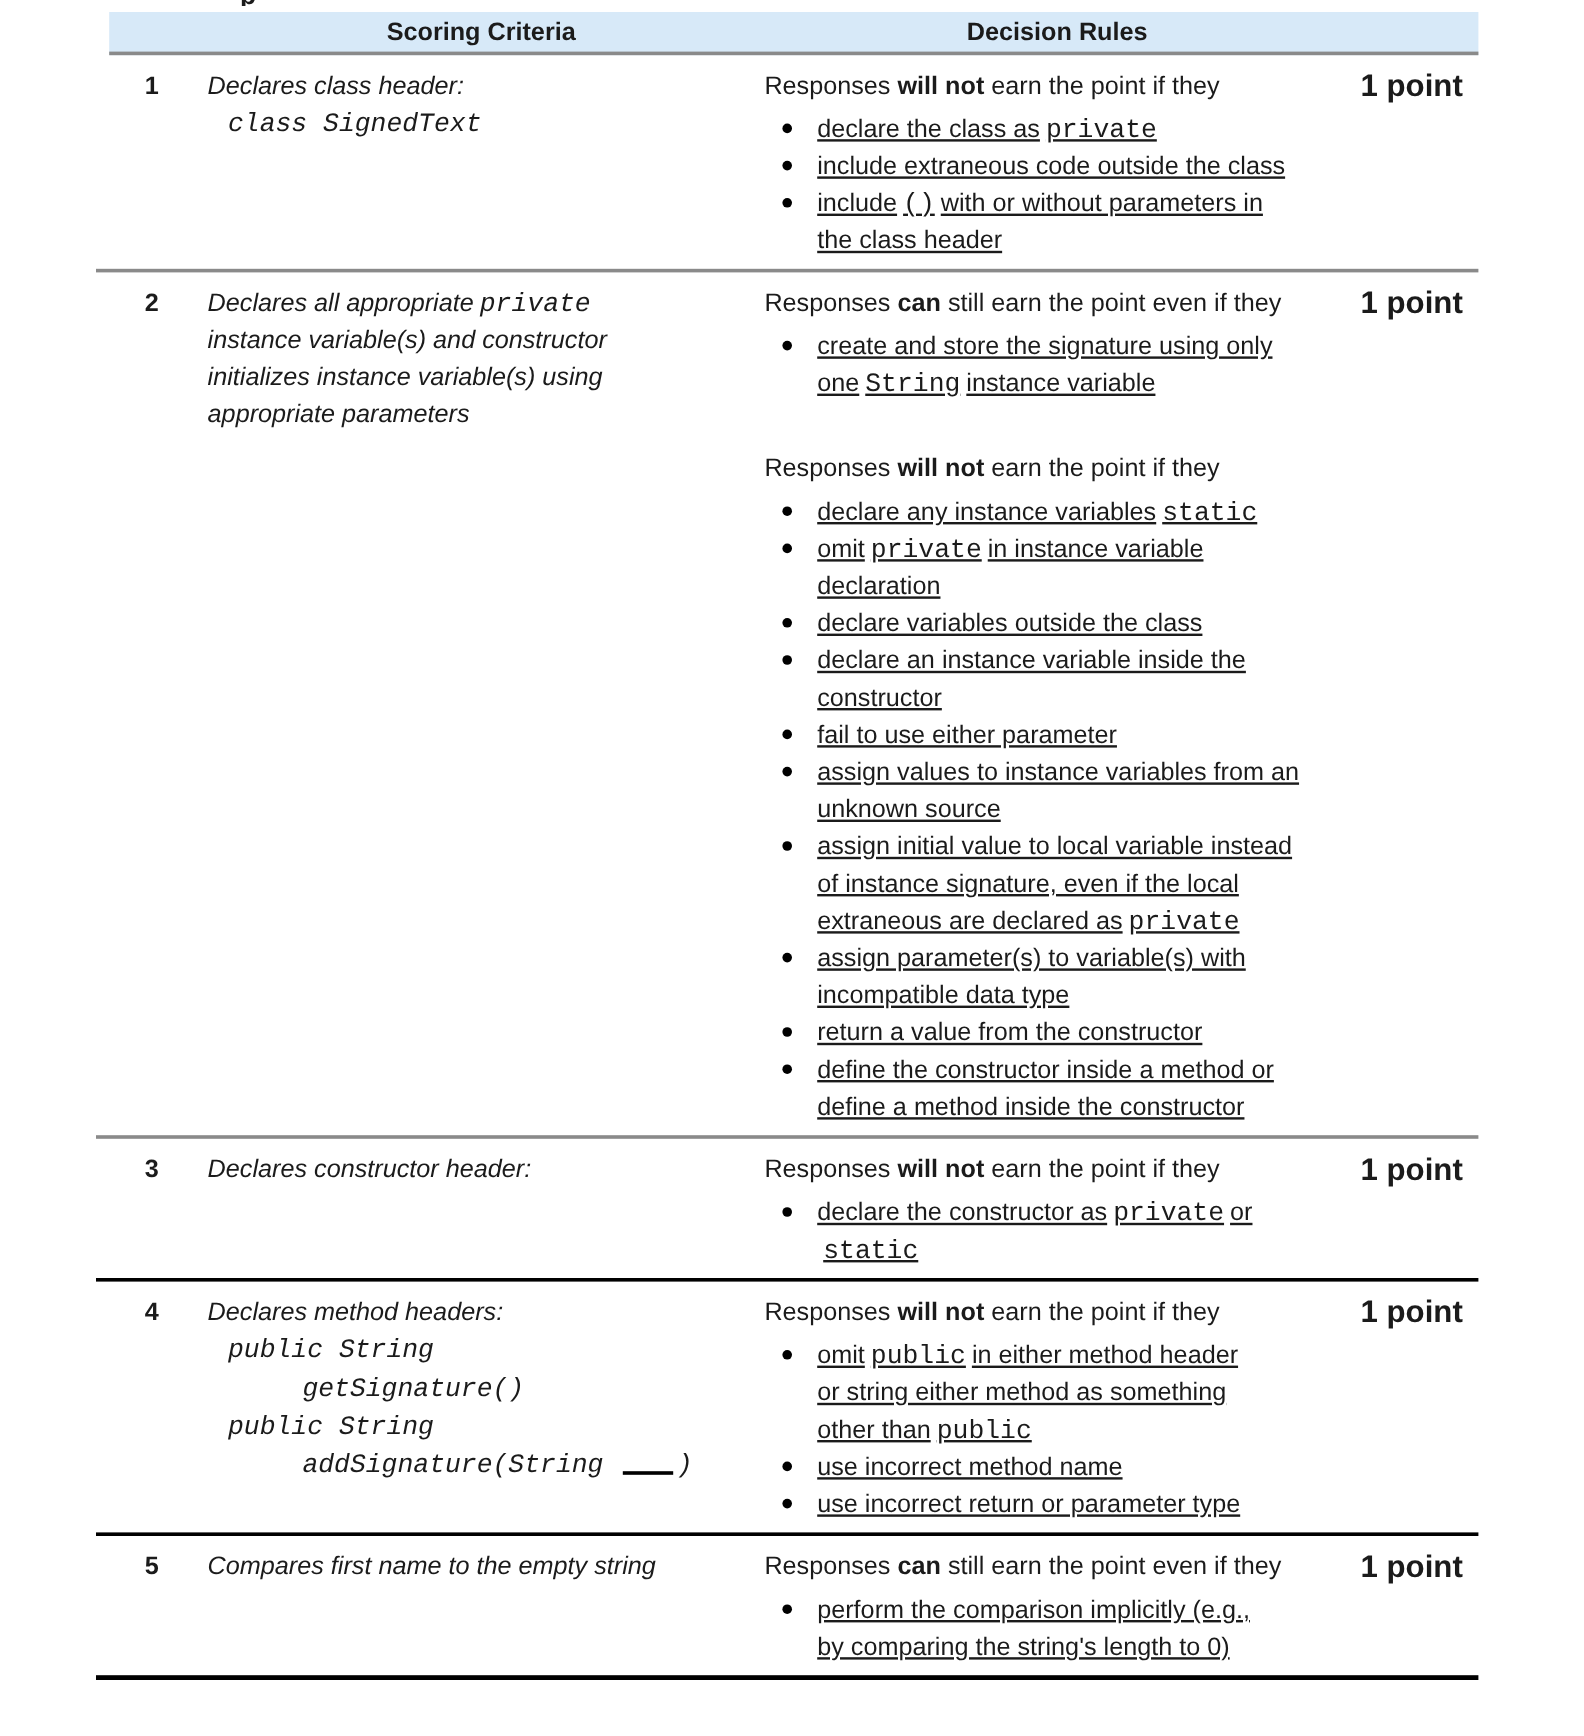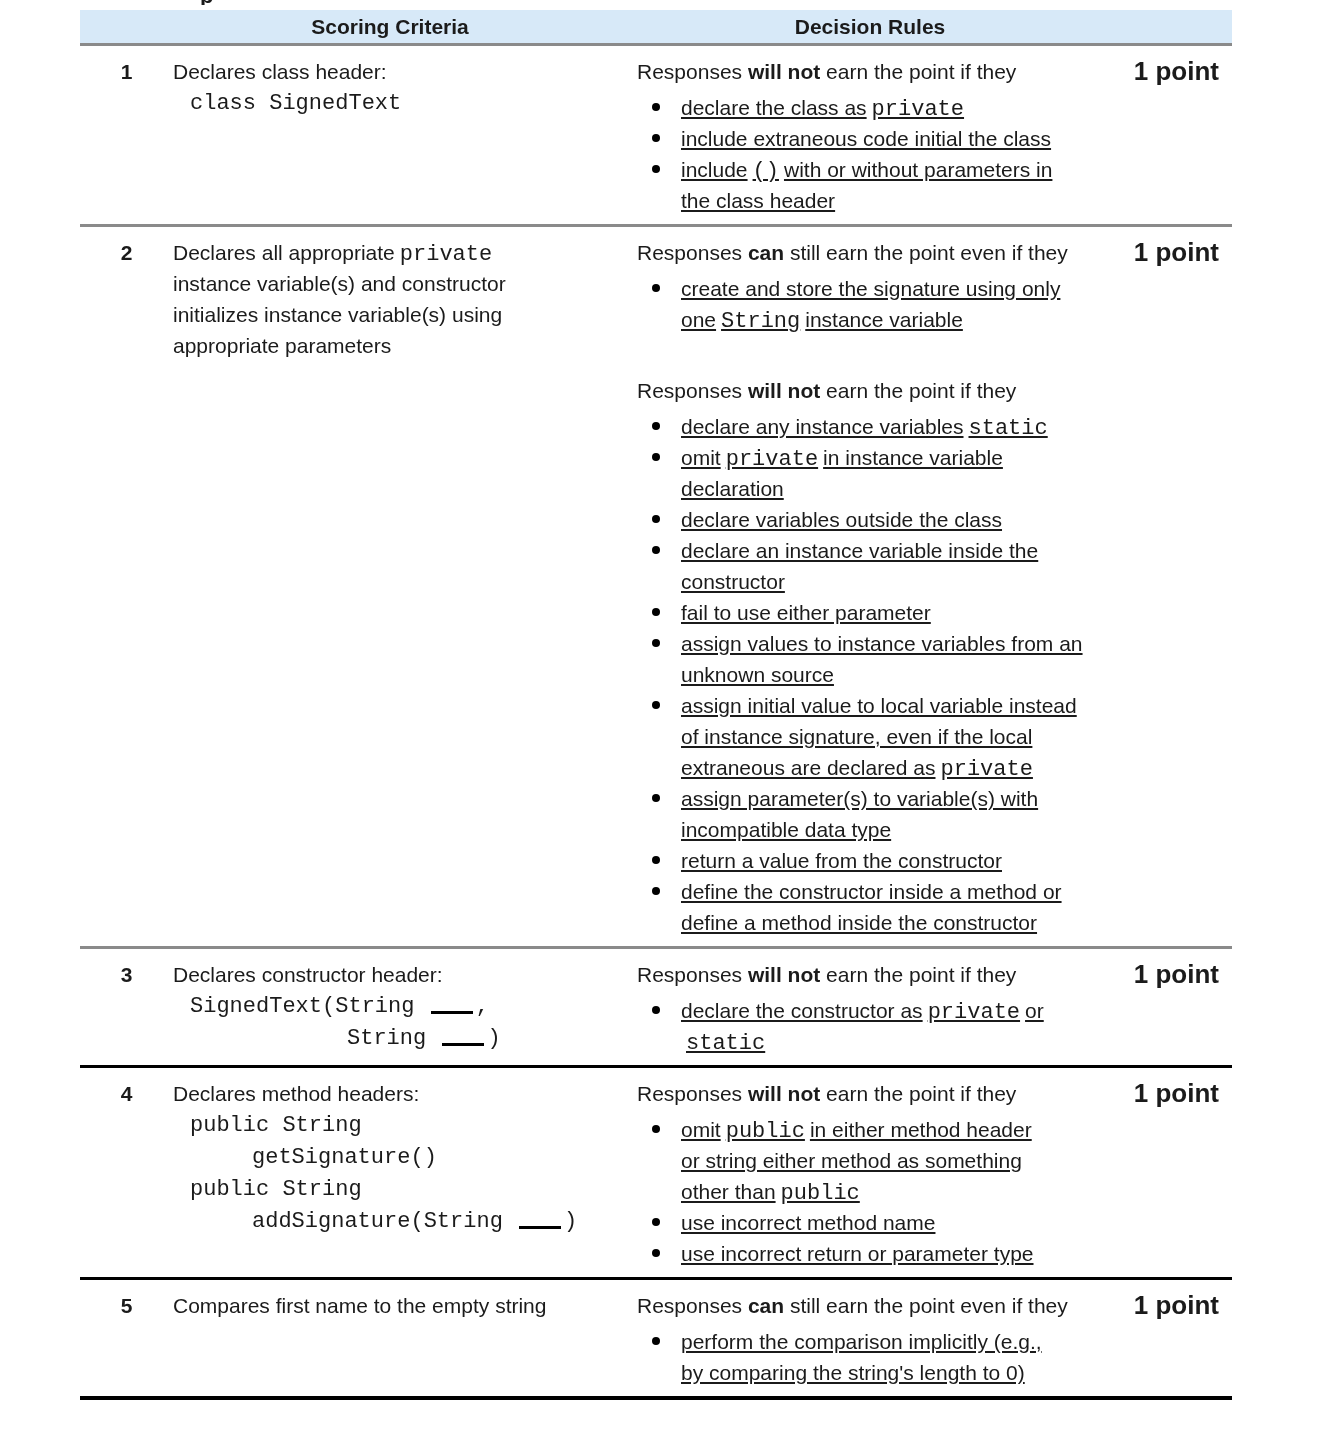--- a/index.html
+++ b/index.html
@@ -21,35 +21,35 @@
   }
   .top-frag span{position:absolute;top:-17px;left:0;font-size:22px;font-weight:bold;}
   .table{
     position:relative;margin:10px 0 0 80px;width:1152px;
   }
   .thead{
     display:grid;grid-template-columns:540px 500px 112px;
     background:var(--header-bg);
     border-bottom:3px solid var(--divider-gray);
     height:36px;align-items:center;
-    font-weight:bold;font-size:21px;
+    font-weight:bold;font-size:21px;margin-left:11px;
   }
   .th{ text-align:center; }
   .th-criteria{ padding-left:80px; }
   .row{
     display:grid;grid-template-columns:93px 447px 500px 112px;
     padding:10px 0 8px 0;
   }
   .row.gray { border-bottom:3px solid var(--divider-gray); }
   .row.black{ border-bottom:3px solid var(--divider-black); }
   .row.thick{ border-bottom:4px solid var(--divider-black); }
   .cell-num{
     font-weight:bold;font-size:21px;line-height:31px;text-align:center;
   }
-  .cell-criteria{ padding-right:18px; }
+  .cell-criteria{ padding-right:18px;font-style:italic; }
   .cell-decision{ padding-left:17px; padding-right:8px; }
   .cell-points{
     font-weight:bold;font-size:26px;line-height:31px;
     text-align:right;padding-right:13px;
   }
   .para{ font-size:21px;line-height:31px; }
   .para.gap{ margin-top:40px; }
   .bullets{ margin-top:5px; }
   .bullet{
     position:relative;padding-left:44px;
@@ -94,21 +94,21 @@
         <div class="cell-criteria">
           <div class="para"><span class="t">Declares class header:</span></div>
           <div class="codeblock">
             <div class="codeline"><span class="c">class SignedText</span></div>
           </div>
         </div>
         <div class="cell-decision">
           <div class="para"><span class="t">Responses </span><span class="b">will not</span><span class="t"> earn the point if they</span></div>
           <div class="bullets">
             <div class="bullet"><span class="dot"></span><span class="t">declare the class as</span><span class="c">private</span></div>
-            <div class="bullet"><span class="dot"></span><span class="t">include extraneous code initial the class</span></div>
+            <div class="bullet"><span class="dot"></span><span class="t">include extraneous code outside the class</span></div>
             <div class="bullet"><span class="dot"></span><span class="t">include</span><span class="c">()</span><span class="t">with or without parameters in</span><br><span class="t">the class header</span></div>
           </div>
         </div>
         <div class="cell-points">1 point</div>
       </div>
       <div class="row gray">
         <div class="cell-num">2</div>
         <div class="cell-criteria">
           <div class="para"><span class="t">Declares all appropriate</span><span class="c">private</span><br><span class="t">instance variable(s) and constructor</span><br><span class="t">initializes instance variable(s) using</span><br><span class="t">appropriate parameters</span></div>
         </div>
@@ -130,24 +130,20 @@
             <div class="bullet"><span class="dot"></span><span class="t">return a value from the constructor</span></div>
             <div class="bullet"><span class="dot"></span><span class="t">define the constructor inside a method or</span><br><span class="t">define a method inside the constructor</span></div>
           </div>
         </div>
         <div class="cell-points">1 point</div>
       </div>
       <div class="row black">
         <div class="cell-num">3</div>
         <div class="cell-criteria">
           <div class="para"><span class="t">Declares constructor header:</span></div>
-          <div class="codeblock">
-            <div class="codeline"><span class="c">SignedText(String </span><span class="blank"></span><span class="c">,</span></div>
-            <div class="codeline" style="padding-left: 157px;"><span class="c">String </span><span class="blank"></span><span class="c">)</span></div>
-          </div>
         </div>
         <div class="cell-decision">
           <div class="para"><span class="t">Responses </span><span class="b">will not</span><span class="t"> earn the point if they</span></div>
           <div class="bullets">
             <div class="bullet"><span class="dot"></span><span class="t">declare the constructor as</span><span class="c">private</span><span class="t">or</span><br><span class="c">static</span></div>
           </div>
         </div>
         <div class="cell-points">1 point</div>
       </div>
       <div class="row black">

